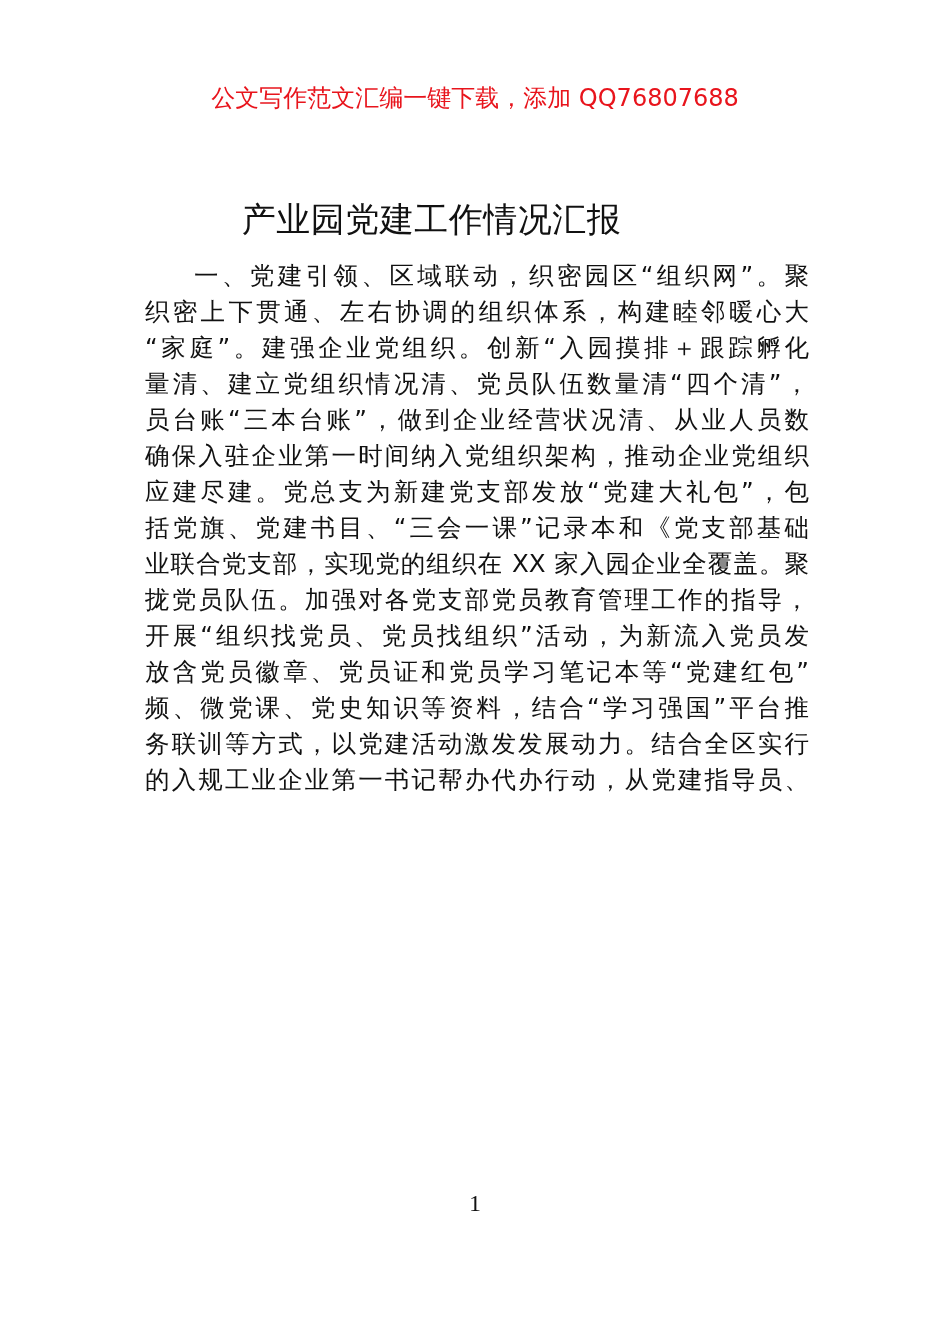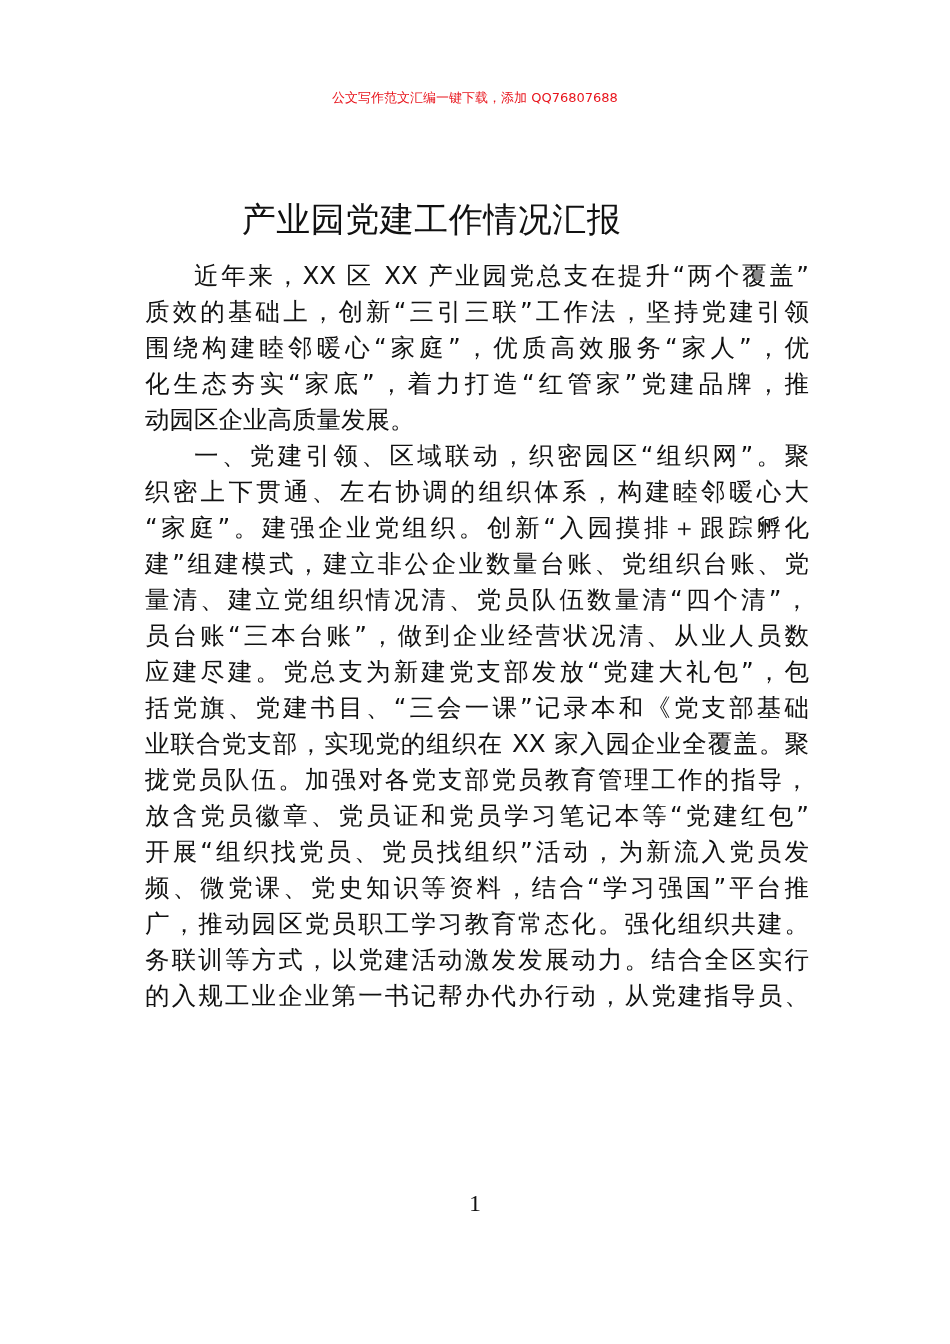--- a/index.html
+++ b/index.html
@@ -14,21 +14,21 @@
       overflow: hidden;
       font-family: "DejaVu Sans", "Liberation Sans", sans-serif;
       color: #111111;
     }
     .header-banner {
       position: absolute;
       top: 84px;
       left: 0;
       width: 950px;
       text-align: center;
-      font-size: 13px;
+      font-size: 24px;
       line-height: 28px;
       color: #e8141c;
       letter-spacing: 0px;
     }
     .doc-title {
       position: absolute;
       top: 170px;
       left: 0;
       width: 863px;
       text-align: center;
@@ -74,39 +74,31 @@
   </style>
 </head>
 <body>
 
 <div class="header-banner">公文写作范文汇编一键下载，添加 QQ76807688</div>
 
 <h1 class="doc-title">产业园党建工作情况汇报</h1>
 
 <div class="doc-body">
   <div class="paragraph">
-    <span class="line indent">近年来，XX 区 XX 产业园党总支在提升“两个覆盖”</span>
-    <span class="line">质效的基础上，创新“三引三联”工作法，坚持党建引领</span>
-    <span class="line">围绕构建睦邻暖心“家庭”，优质高效服务“家人”，优</span>
-    <span class="line">化生态夯实“家底”，着力打造“红管家”党建品牌，推</span>
-    <span class="line last">动园区企业高质量发展。</span>
-  </div>
-  <div class="paragraph">
     <span class="line indent">一、党建引领、区域联动，织密园区“组织网”。聚</span>
     <span class="line">织密上下贯通、左右协调的组织体系，构建睦邻暖心大</span>
     <span class="line">“家庭”。建强企业党组织。创新“入园摸排＋跟踪孵化</span>
-    <span class="line">建”组建模式，建立非公企业数量台账、党组织台账、党</span>
     <span class="line">量清、建立党组织情况清、党员队伍数量清“四个清”，</span>
     <span class="line">员台账“三本台账”，做到企业经营状况清、从业人员数</span>
+    <span class="line">确保入驻企业第一时间纳入党组织架构，推动企业党组织</span>
     <span class="line">应建尽建。党总支为新建党支部发放“党建大礼包”，包</span>
     <span class="line">括党旗、党建书目、“三会一课”记录本和《党支部基础</span>
     <span class="line">业联合党支部，实现党的组织在 XX 家入园企业全覆盖。聚</span>
     <span class="line">拢党员队伍。加强对各党支部党员教育管理工作的指导，</span>
+    <span class="line">开展“组织找党员、党员找组织”活动，为新流入党员发</span>
     <span class="line">放含党员徽章、党员证和党员学习笔记本等“党建红包”</span>
-    <span class="line">开展“组织找党员、党员找组织”活动，为新流入党员发</span>
     <span class="line">频、微党课、党史知识等资料，结合“学习强国”平台推</span>
-    <span class="line">广，推动园区党员职工学习教育常态化。强化组织共建。</span>
     <span class="line">务联训等方式，以党建活动激发发展动力。结合全区实行</span>
     <span class="line">的入规工业企业第一书记帮办代办行动，从党建指导员、</span>
   </div>
 </div>
 
 <div class="page-number">1</div>
 
 </body></html>

